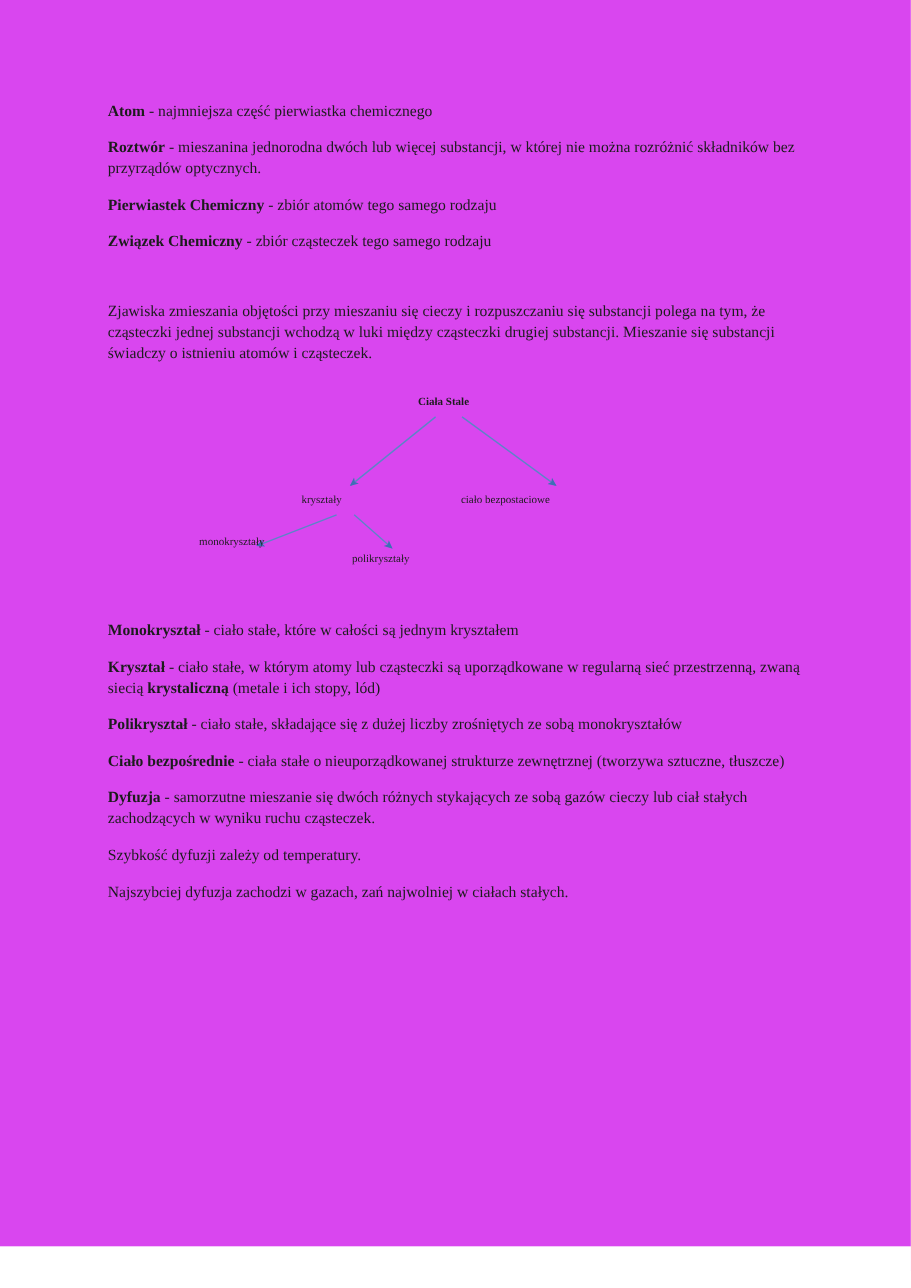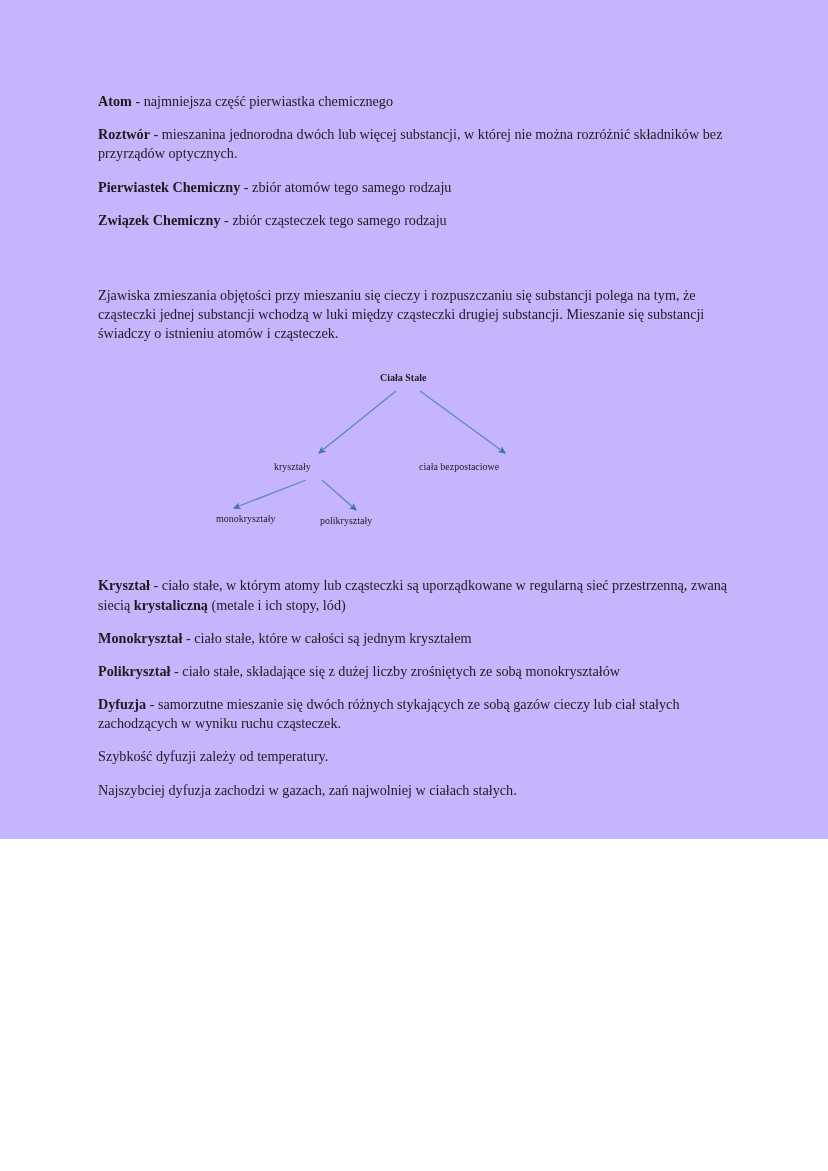--- a/index.html
+++ b/index.html
@@ -15,22 +15,22 @@
     font-family: "Liberation Serif", "DejaVu Serif", serif;
     color: #1a1a1a;
     overflow: hidden;
   }
 
   .page {
     position: absolute;
     left: 0;
     top: 0;
     width: 828px;
-    height: 839px;
-    background: #c4b5fd;
+    height: 1133px;
+    background: #d946ef;
   }
 
   .content {
     position: absolute;
     left: 98px;
     top: 92px;
     width: 638px;
   }
 
   .para {
@@ -48,21 +48,20 @@
   .para .inline-bold {
     font-weight: bold;
   }
 
   .gap-block {
     height: 30px;
   }
 
   .para.body-text {
     margin-bottom: 10px;
-    margin-top: 12px;
   }
 
   
   .diagram {
     position: relative;
     width: 638px;
     height: 185px;
     margin: 22px 0 26px 0;
   }
 
@@ -84,21 +83,21 @@
   }
 
   .node.root {
     font-weight: bold;
   }
 
   
   .node-root        { left: 282px; top: 7px; }
   .node-krysztaly   { left: 176px; top: 96px; text-align: right; }
   .node-bezpost     { left: 321px; top: 96px; }
-  .node-mono        { left: 83px;  top: 148px; margin-left: 35px; }
+  .node-mono        { left: 83px;  top: 134px; }
   .node-poli        { left: 222px; top: 150px; text-align: center; }
 
   .tail-para {
     font-size: 14.2px;
     line-height: 1.35;
     margin: 0 0 14px 0;
     color: #1c1c1c;
   }
 </style>
 </head>
@@ -140,37 +139,40 @@
 
         <line x1="322" y1="26" x2="407" y2="88" stroke="#5c85c7" stroke-width="1.25" marker-end="url(#ah)"></line>
 
         <line x1="208" y1="115" x2="136" y2="143" stroke="#5c85c7" stroke-width="1.25" marker-end="url(#ah)"></line>
 
         <line x1="224" y1="115" x2="258" y2="145" stroke="#5c85c7" stroke-width="1.25" marker-end="url(#ah)"></line>
       </svg>
 
       <div class="node root node-root">Ciała Stale</div>
       <div class="node node-krysztaly">kryształy</div>
-      <div class="node node-bezpost">ciała bezpostaciowe</div>
+      <div class="node node-bezpost">ciało bezpostaciowe</div>
       <div class="node node-mono">monokryształy</div>
       <div class="node node-poli">polikryształy</div>
     </div>
+
+    <p class="para">
+      <span class="term">Monokryształ</span><span> - </span><span>ciało stałe, które w całości są jednym kryształem</span>
+    </p>
 
     <p class="para">
       <span class="term">Kryształ</span><span> - </span><span>ciało stałe, w którym atomy lub cząsteczki są uporządkowane w regularną sieć przestrzenną, zwaną siecią </span><span class="inline-bold">krystaliczną</span><span> (metale i ich stopy, lód)</span>
     </p>
 
     <p class="para">
-      <span class="term">Monokryształ</span><span> - </span><span>ciało stałe, które w całości są jednym kryształem</span>
+      <span class="term">Polikryształ</span><span> - </span><span>ciało stałe, składające się z dużej liczby zrośniętych ze sobą monokryształów</span>
     </p>
 
     <p class="para">
-      <span class="term">Polikryształ</span><span> - </span><span>ciało stałe, składające się z dużej liczby zrośniętych ze sobą monokryształów</span>
+      <span class="term">Ciało bezpośrednie</span><span> - </span><span>ciała stałe o nieuporządkowanej strukturze zewnętrznej (tworzywa sztuczne, tłuszcze)</span>
     </p>
-
 
     <p class="para">
       <span class="term">Dyfuzja</span><span> - </span><span>samorzutne mieszanie się dwóch różnych stykających ze sobą gazów cieczy lub ciał stałych zachodzących w wyniku ruchu cząsteczek.</span>
     </p>
 
     <p class="tail-para">Szybkość dyfuzji zależy od temperatury.</p>
     <p class="tail-para">Najszybciej dyfuzja zachodzi w gazach, zań najwolniej w ciałach stałych.</p>
 
   </div>
 </div>

